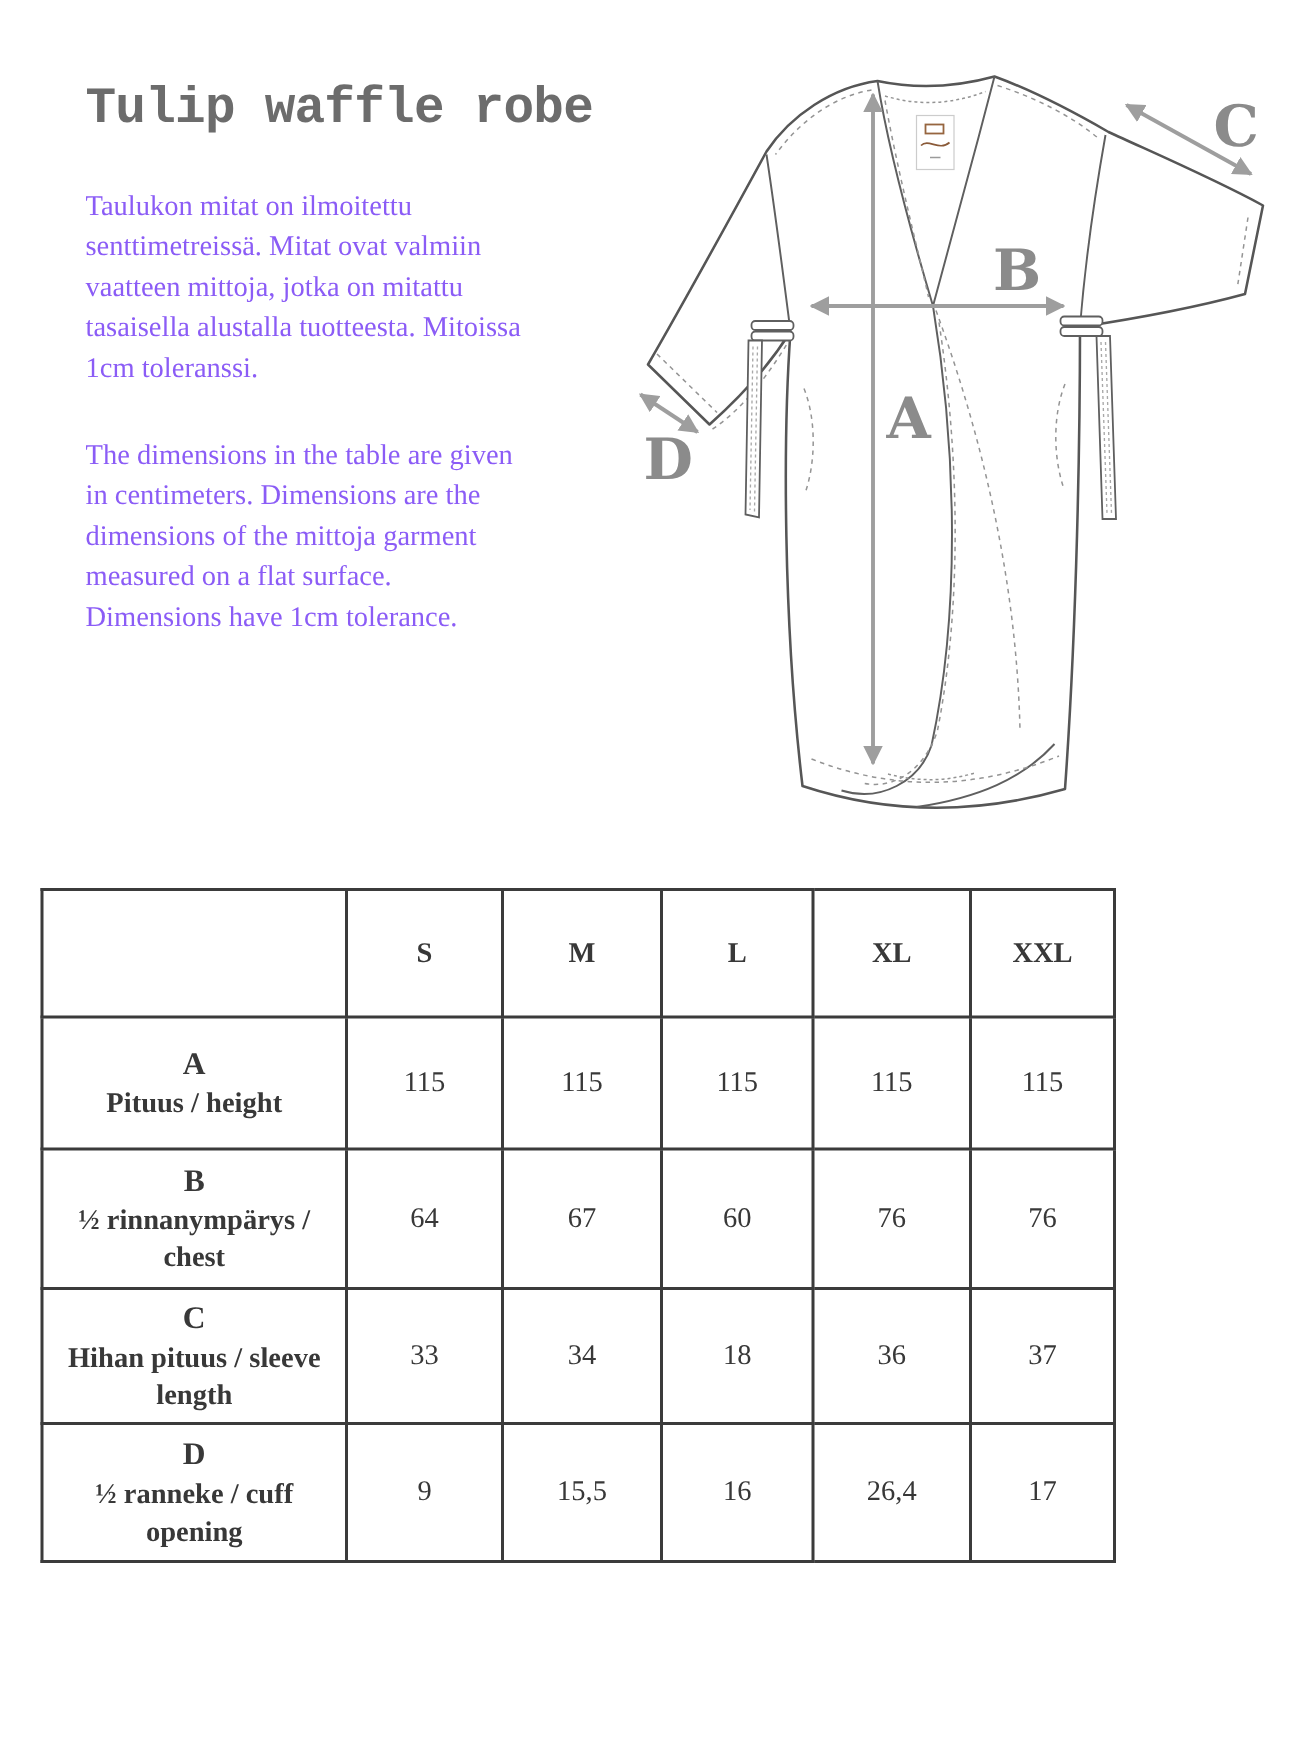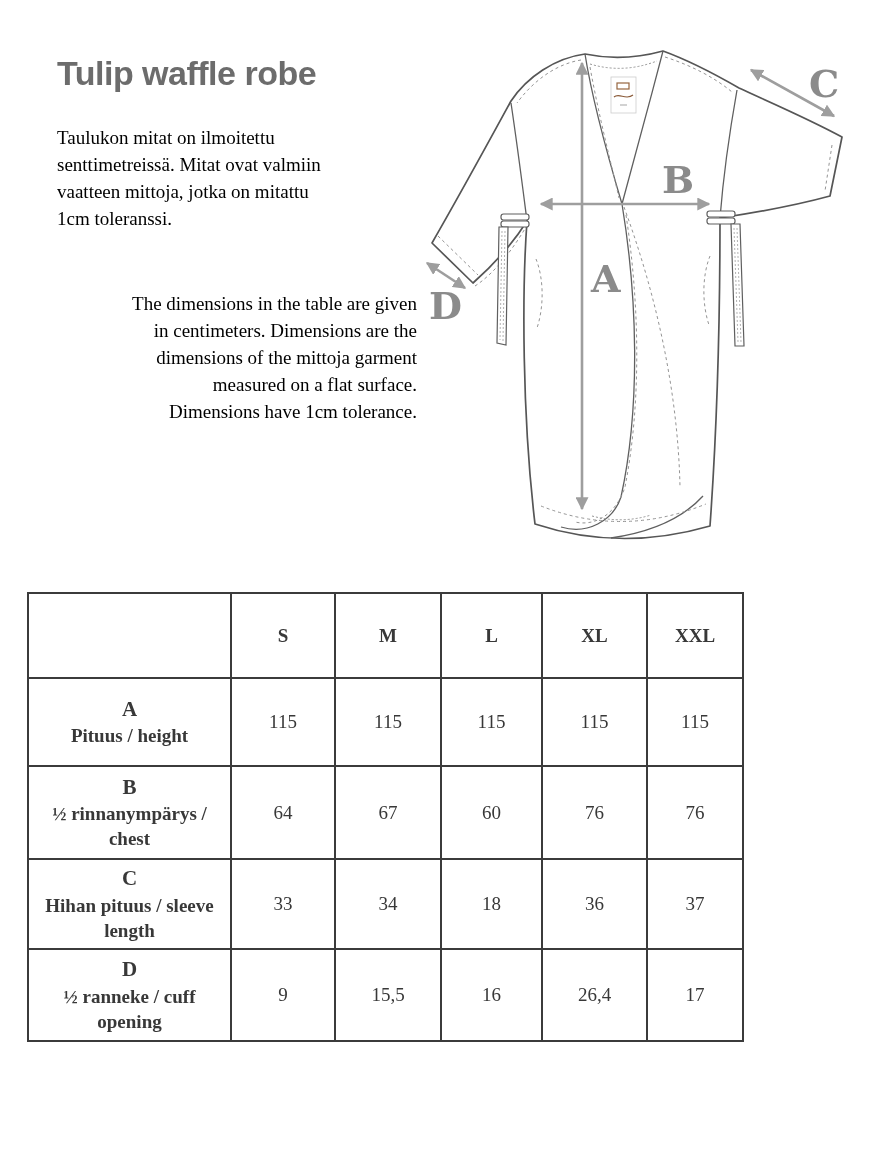--- a/index.html
+++ b/index.html
@@ -9,36 +9,36 @@
     width: 870px;
     height: 1160px;
     background: #ffffff;
     overflow: hidden;
     font-family: "Liberation Serif", serif;
   }
   .page-title {
     position: absolute;
     left: 57px;
     top: 54px;
-    font-family: Liberation Sans, sans-serif;
+    font-family: Liberation Mono, monospace;
     font-weight: 700;
     font-size: 34px;
     letter-spacing: -0.5px;
     color: #6c6c6c;
   }
   .intro {
     position: absolute;
     left: 57px;
     width: 360px;
     font-size: 19px;
     line-height: 27px;
-    color: #000000;
+    color: #8b5cf6;
   }
   .intro-fi { top: 124px; }
-  .intro-en { top: 290px; text-align: right; }
+  .intro-en { top: 290px; }
   .diagram {
     position: absolute;
     left: 415px;
     top: 35px;
     width: 450px;
     height: 515px;
   }
   table.size-table {
     position: absolute;
     left: 27px;
@@ -77,20 +77,21 @@
 <body>
 
 <div id="page">
 
   <h1 class="page-title">Tulip waffle robe</h1>
 
   <div class="intro intro-fi">
     <div>Taulukon mitat on ilmoitettu</div>
     <div>senttimetreissä. Mitat ovat valmiin</div>
     <div>vaatteen mittoja, jotka on mitattu</div>
+    <div>tasaisella alustalla tuotteesta. Mitoissa</div>
     <div>1cm toleranssi.</div>
   </div>
 
   <div class="intro intro-en">
     <div>The dimensions in the table are given</div>
     <div>in centimeters. Dimensions are the</div>
     <div>dimensions of the mittoja garment</div>
     <div>measured on a flat surface.</div>
     <div>Dimensions have 1cm tolerance.</div>
   </div>

